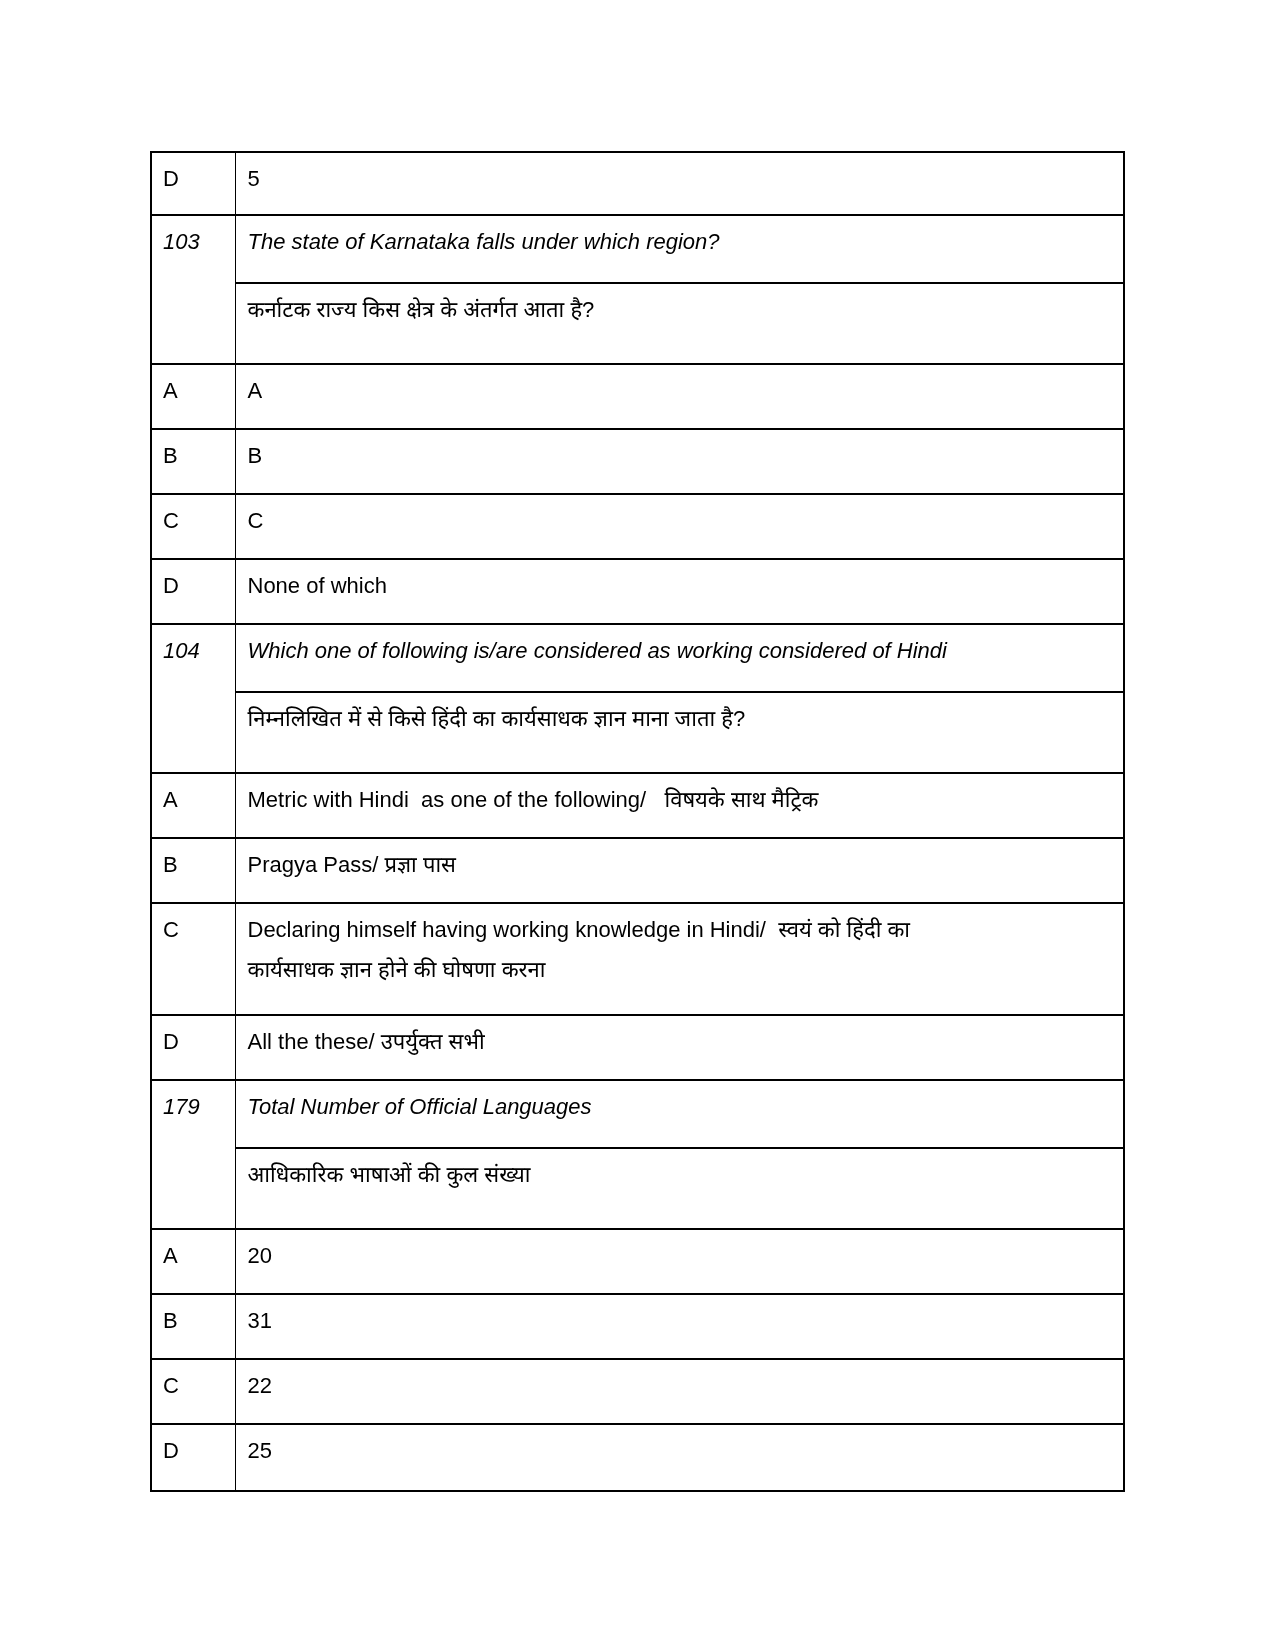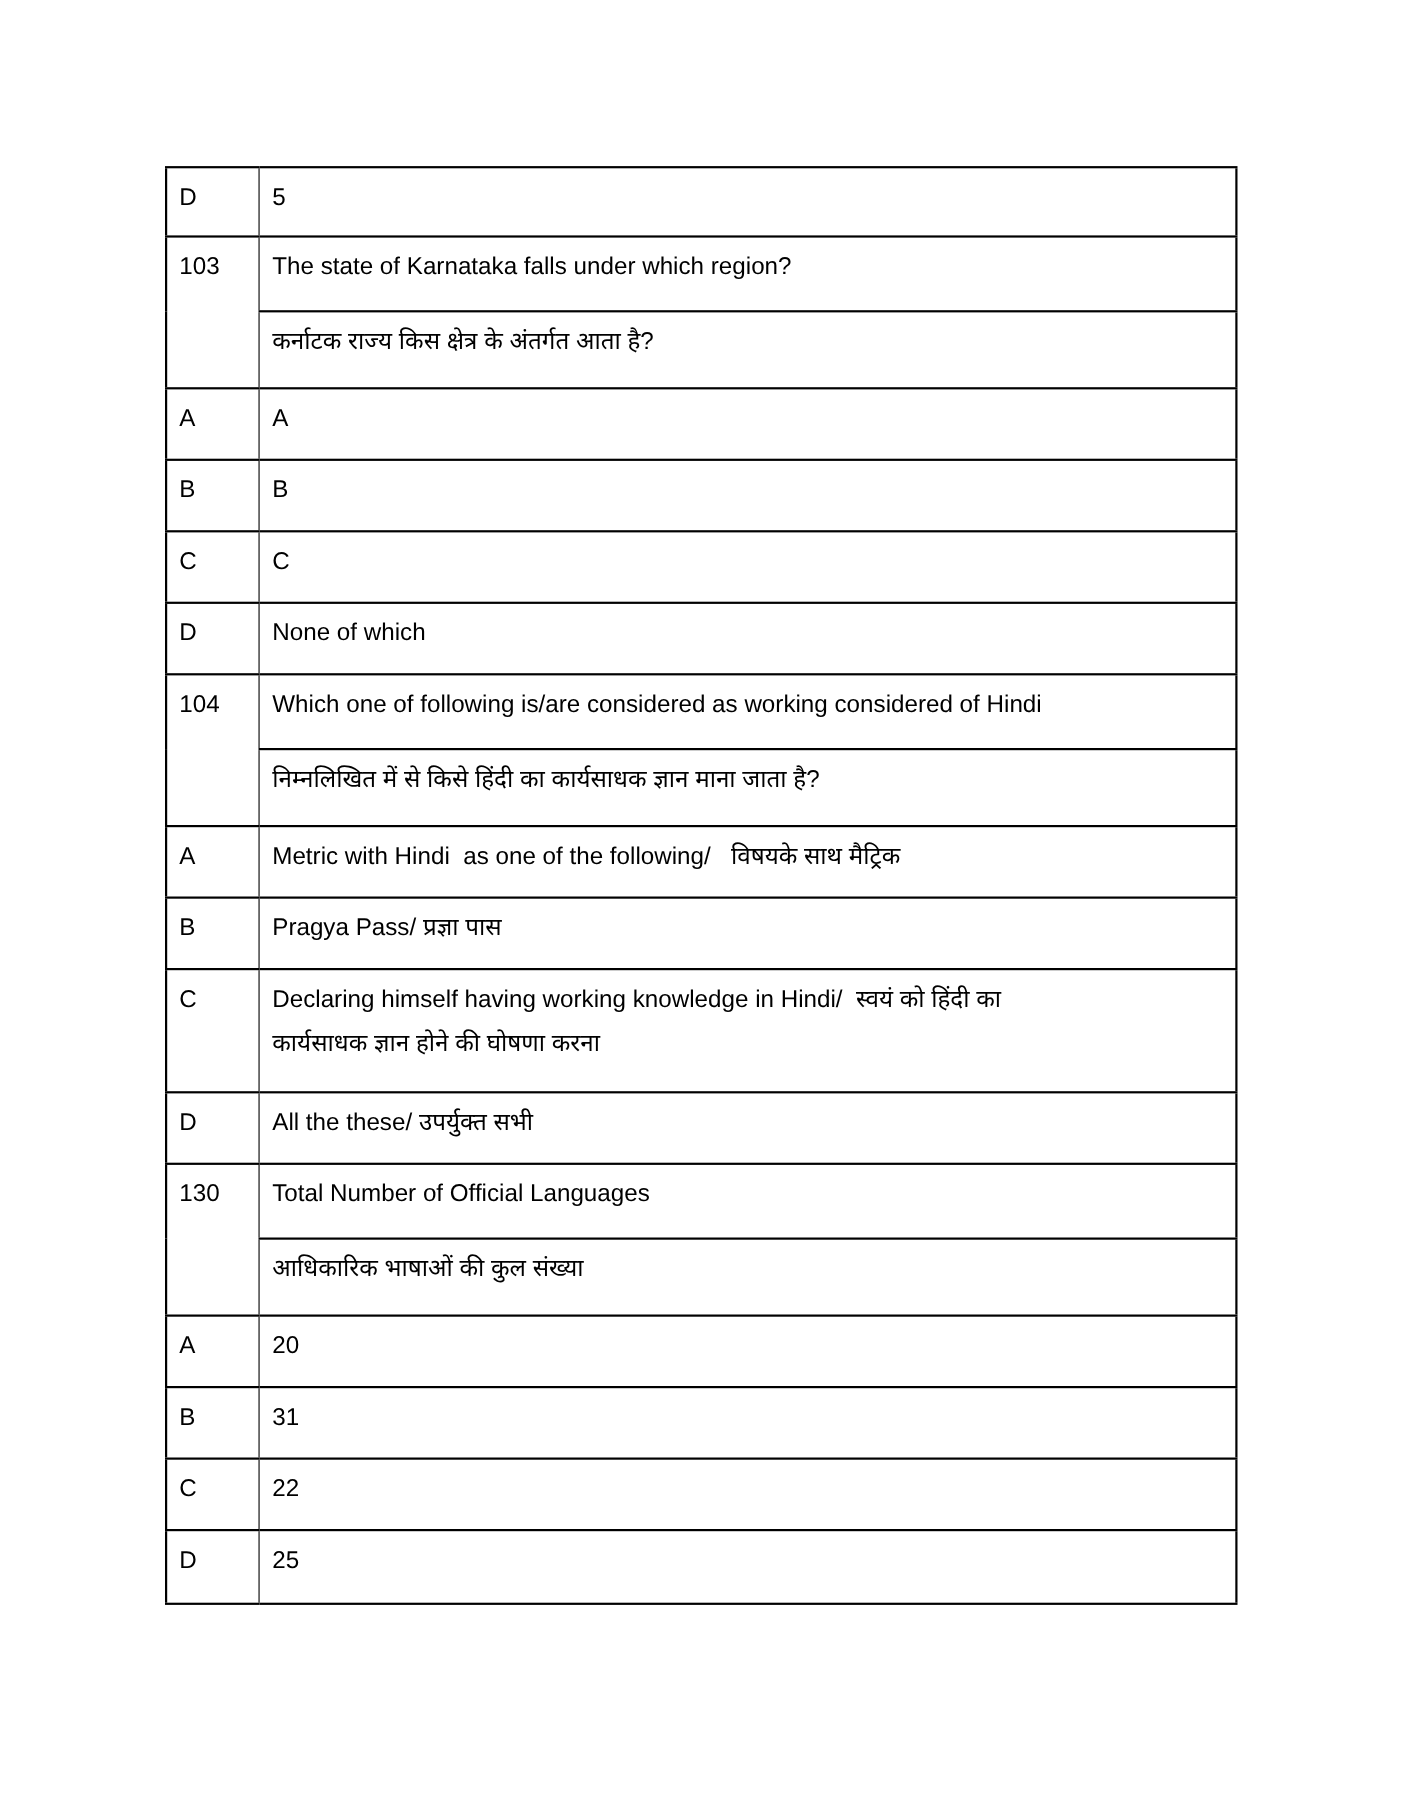--- a/index.html
+++ b/index.html
@@ -37,22 +37,22 @@
     padding: 6px 6px 6px 11px;
     border-right: 1px solid #000000;
   }
   td.ct {
     padding: 6px 14px 6px 12px;
     border-left: 1px solid #000000;
     white-space: pre-wrap;
   }
   tr.r-first  { height: 63px; }
   tr.r-opt    { height: 65px; }
-  tr.r-qen    { height: 68px; }
-  tr.r-qhi    { height: 70px; }
+  tr.r-qen    { height: 68px; font-style: italic; }
+  tr.r-qhi    { height: 81px; }
   tr.r-2line  { height: 112px; }
   tr.r-last   { height: 67px; }
 </style>
 </head>
 <body>
 
 <div class="page">
   <table class="qtable">
     <colgroup>
         <col class="c1">
@@ -110,21 +110,21 @@
         <td class="num">C</td>
         <td class="ct">Declaring himself having working knowledge in Hindi/  स्वयं को हिंदी का
 कार्यसाधक ज्ञान होने की घोषणा करना</td>
       </tr>
       <tr class="r-opt">
         <td class="num">D</td>
         <td class="ct">All the these/ उपर्युक्त सभी</td>
       </tr>
 
       <tr class="r-qen">
-        <td class="num" rowspan="2">130</td>
+        <td class="num" rowspan="2">179</td>
         <td class="ct">Total Number of Official Languages</td>
       </tr>
       <tr class="r-qhi">
         <td class="ct" lang="hi">आधिकारिक भाषाओं की कुल संख्या</td>
       </tr>
 
       <tr class="r-opt">
         <td class="num">A</td>
         <td class="ct">20</td>
       </tr>

